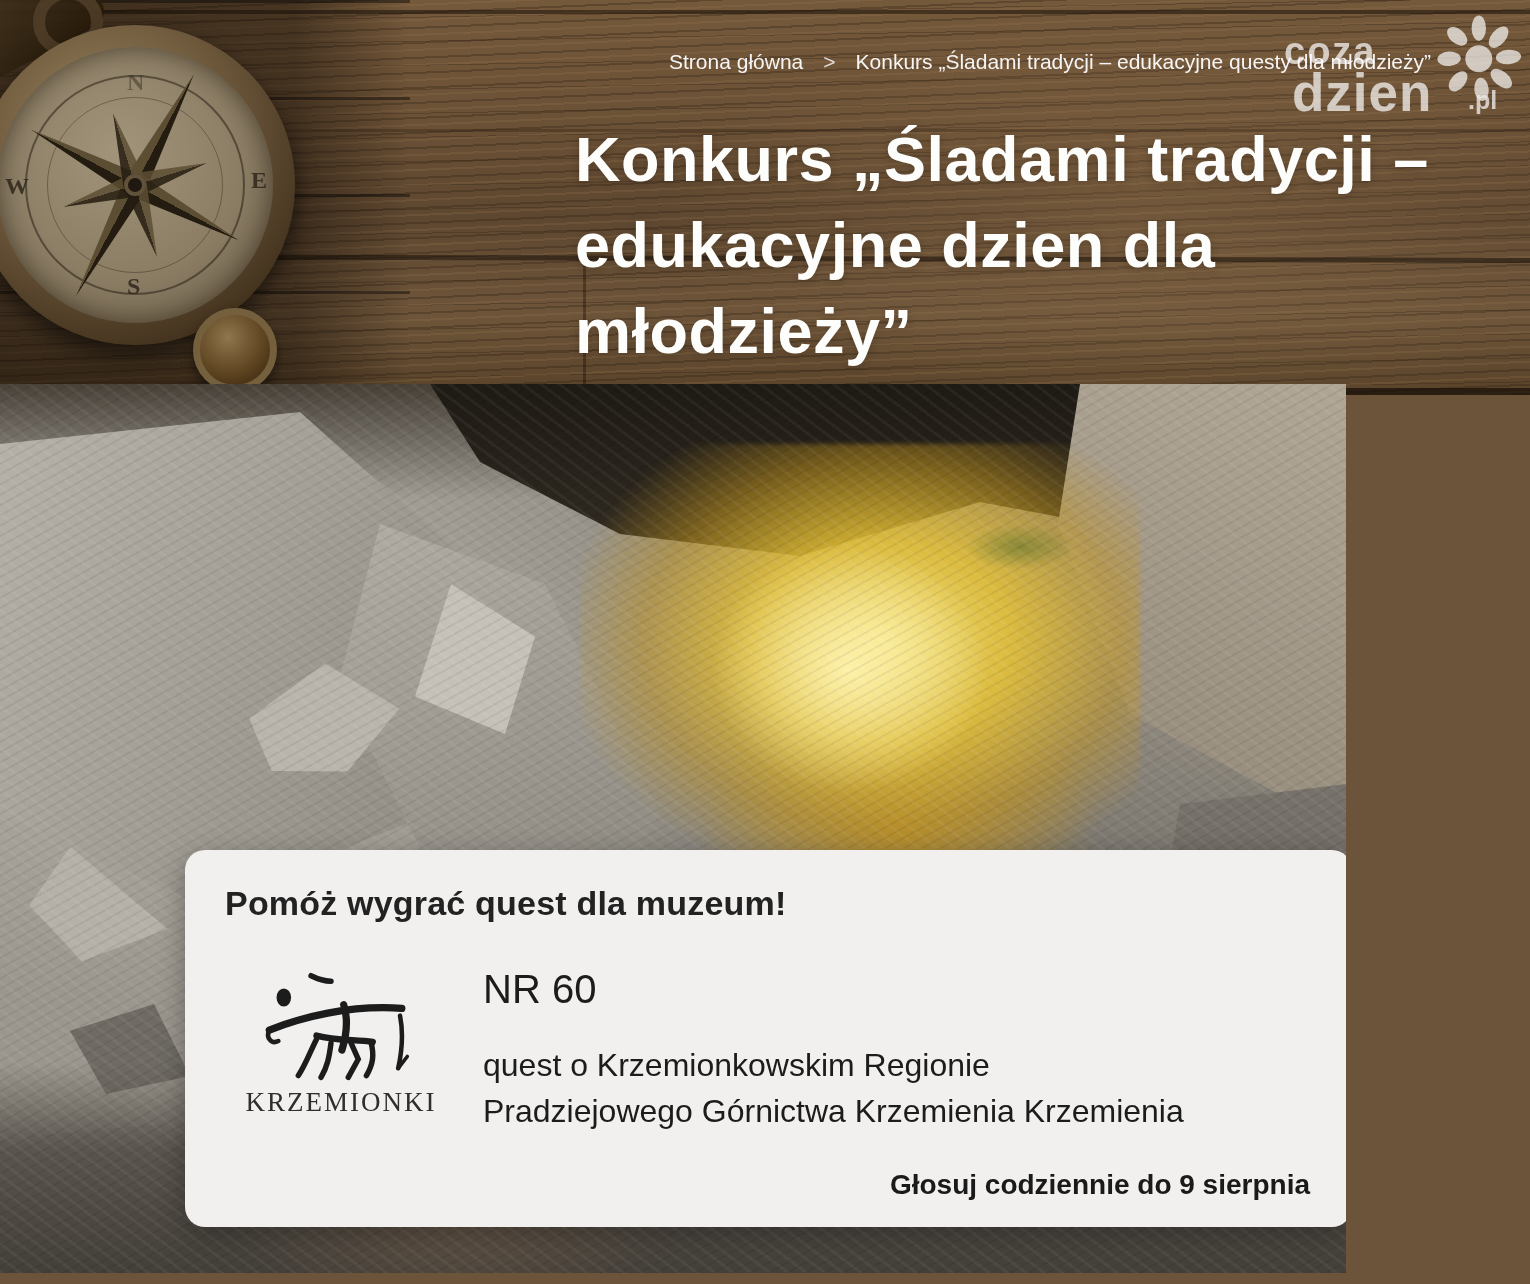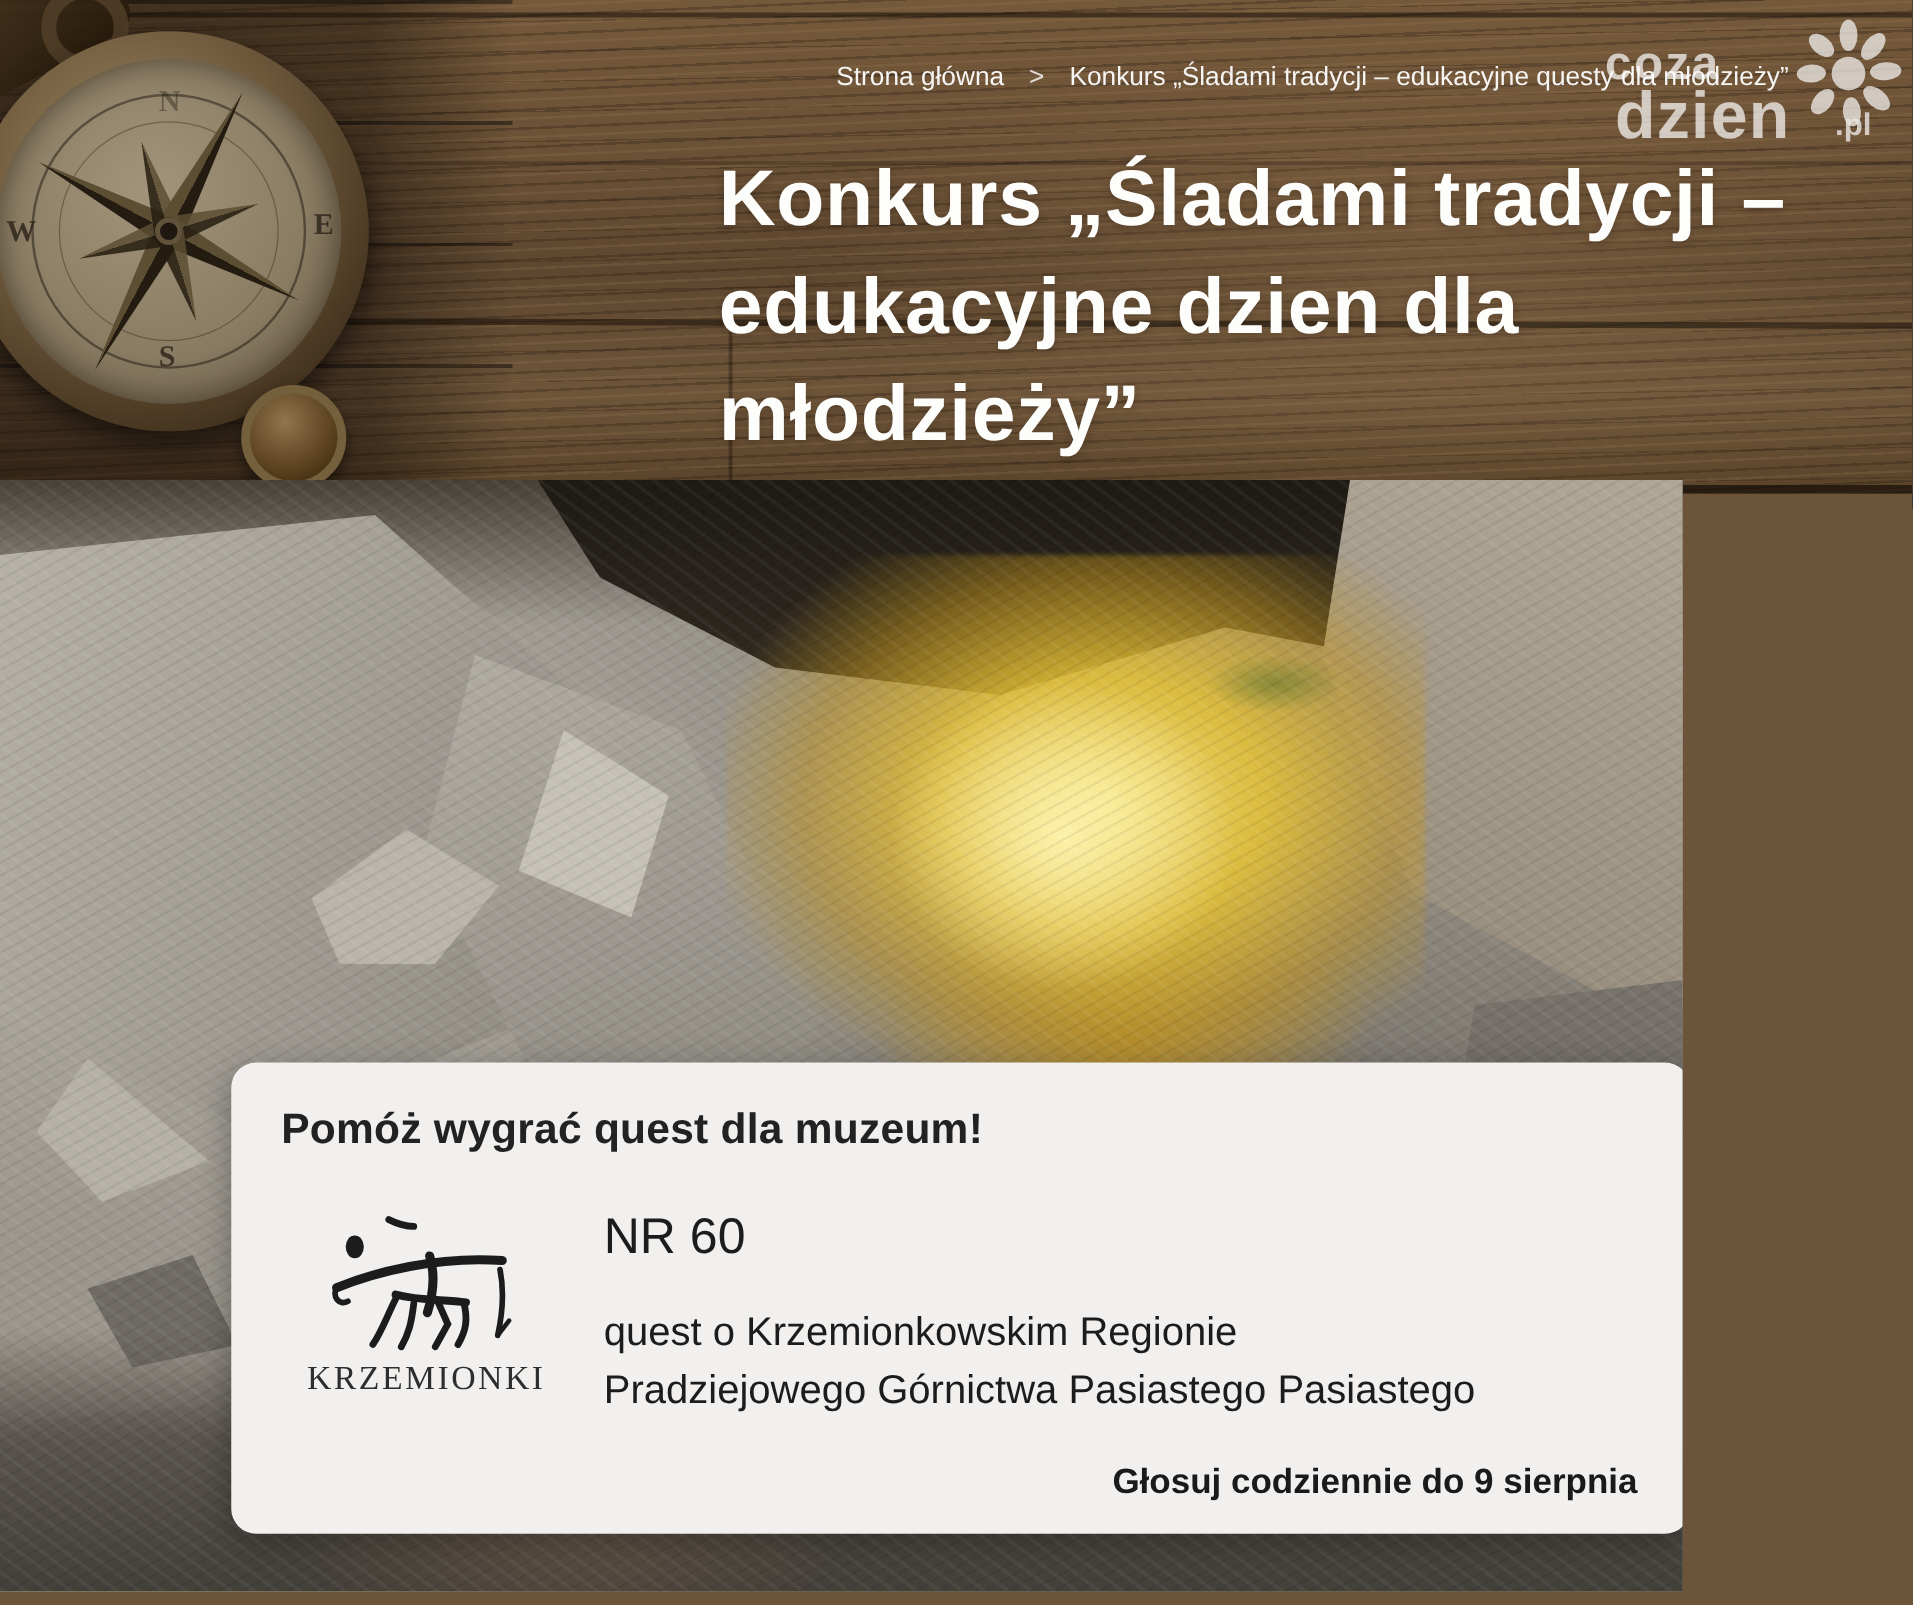--- a/index.html
+++ b/index.html
@@ -260,20 +260,20 @@
             <path d="M118 87 C 122 102, 120 112, 113 124" stroke-width="6"></path>
             <path d="M150 58 C 154 78, 152 98, 148 116" stroke-width="5"></path>
             <path d="M148 116 L 158 103" stroke-width="4"></path>
           </svg>
           <div class="logo-text">KRZEMIONKI</div>
         </div>
         <div class="card-info">
           <div class="nr">NR 60</div>
           <p class="desc">
             <span>quest o Krzemionkowskim Regionie</span><br>
-            <span>Pradziejowego Górnictwa Pasiastego Pasiastego</span>
+            <span>Pradziejowego Górnictwa Krzemienia Krzemienia</span>
           </p>
         </div>
       </div>
       <div class="vote-cta">Głosuj codziennie do 9 sierpnia</div>
     </section>
   </main>
 </div>
 
 </body></html>

